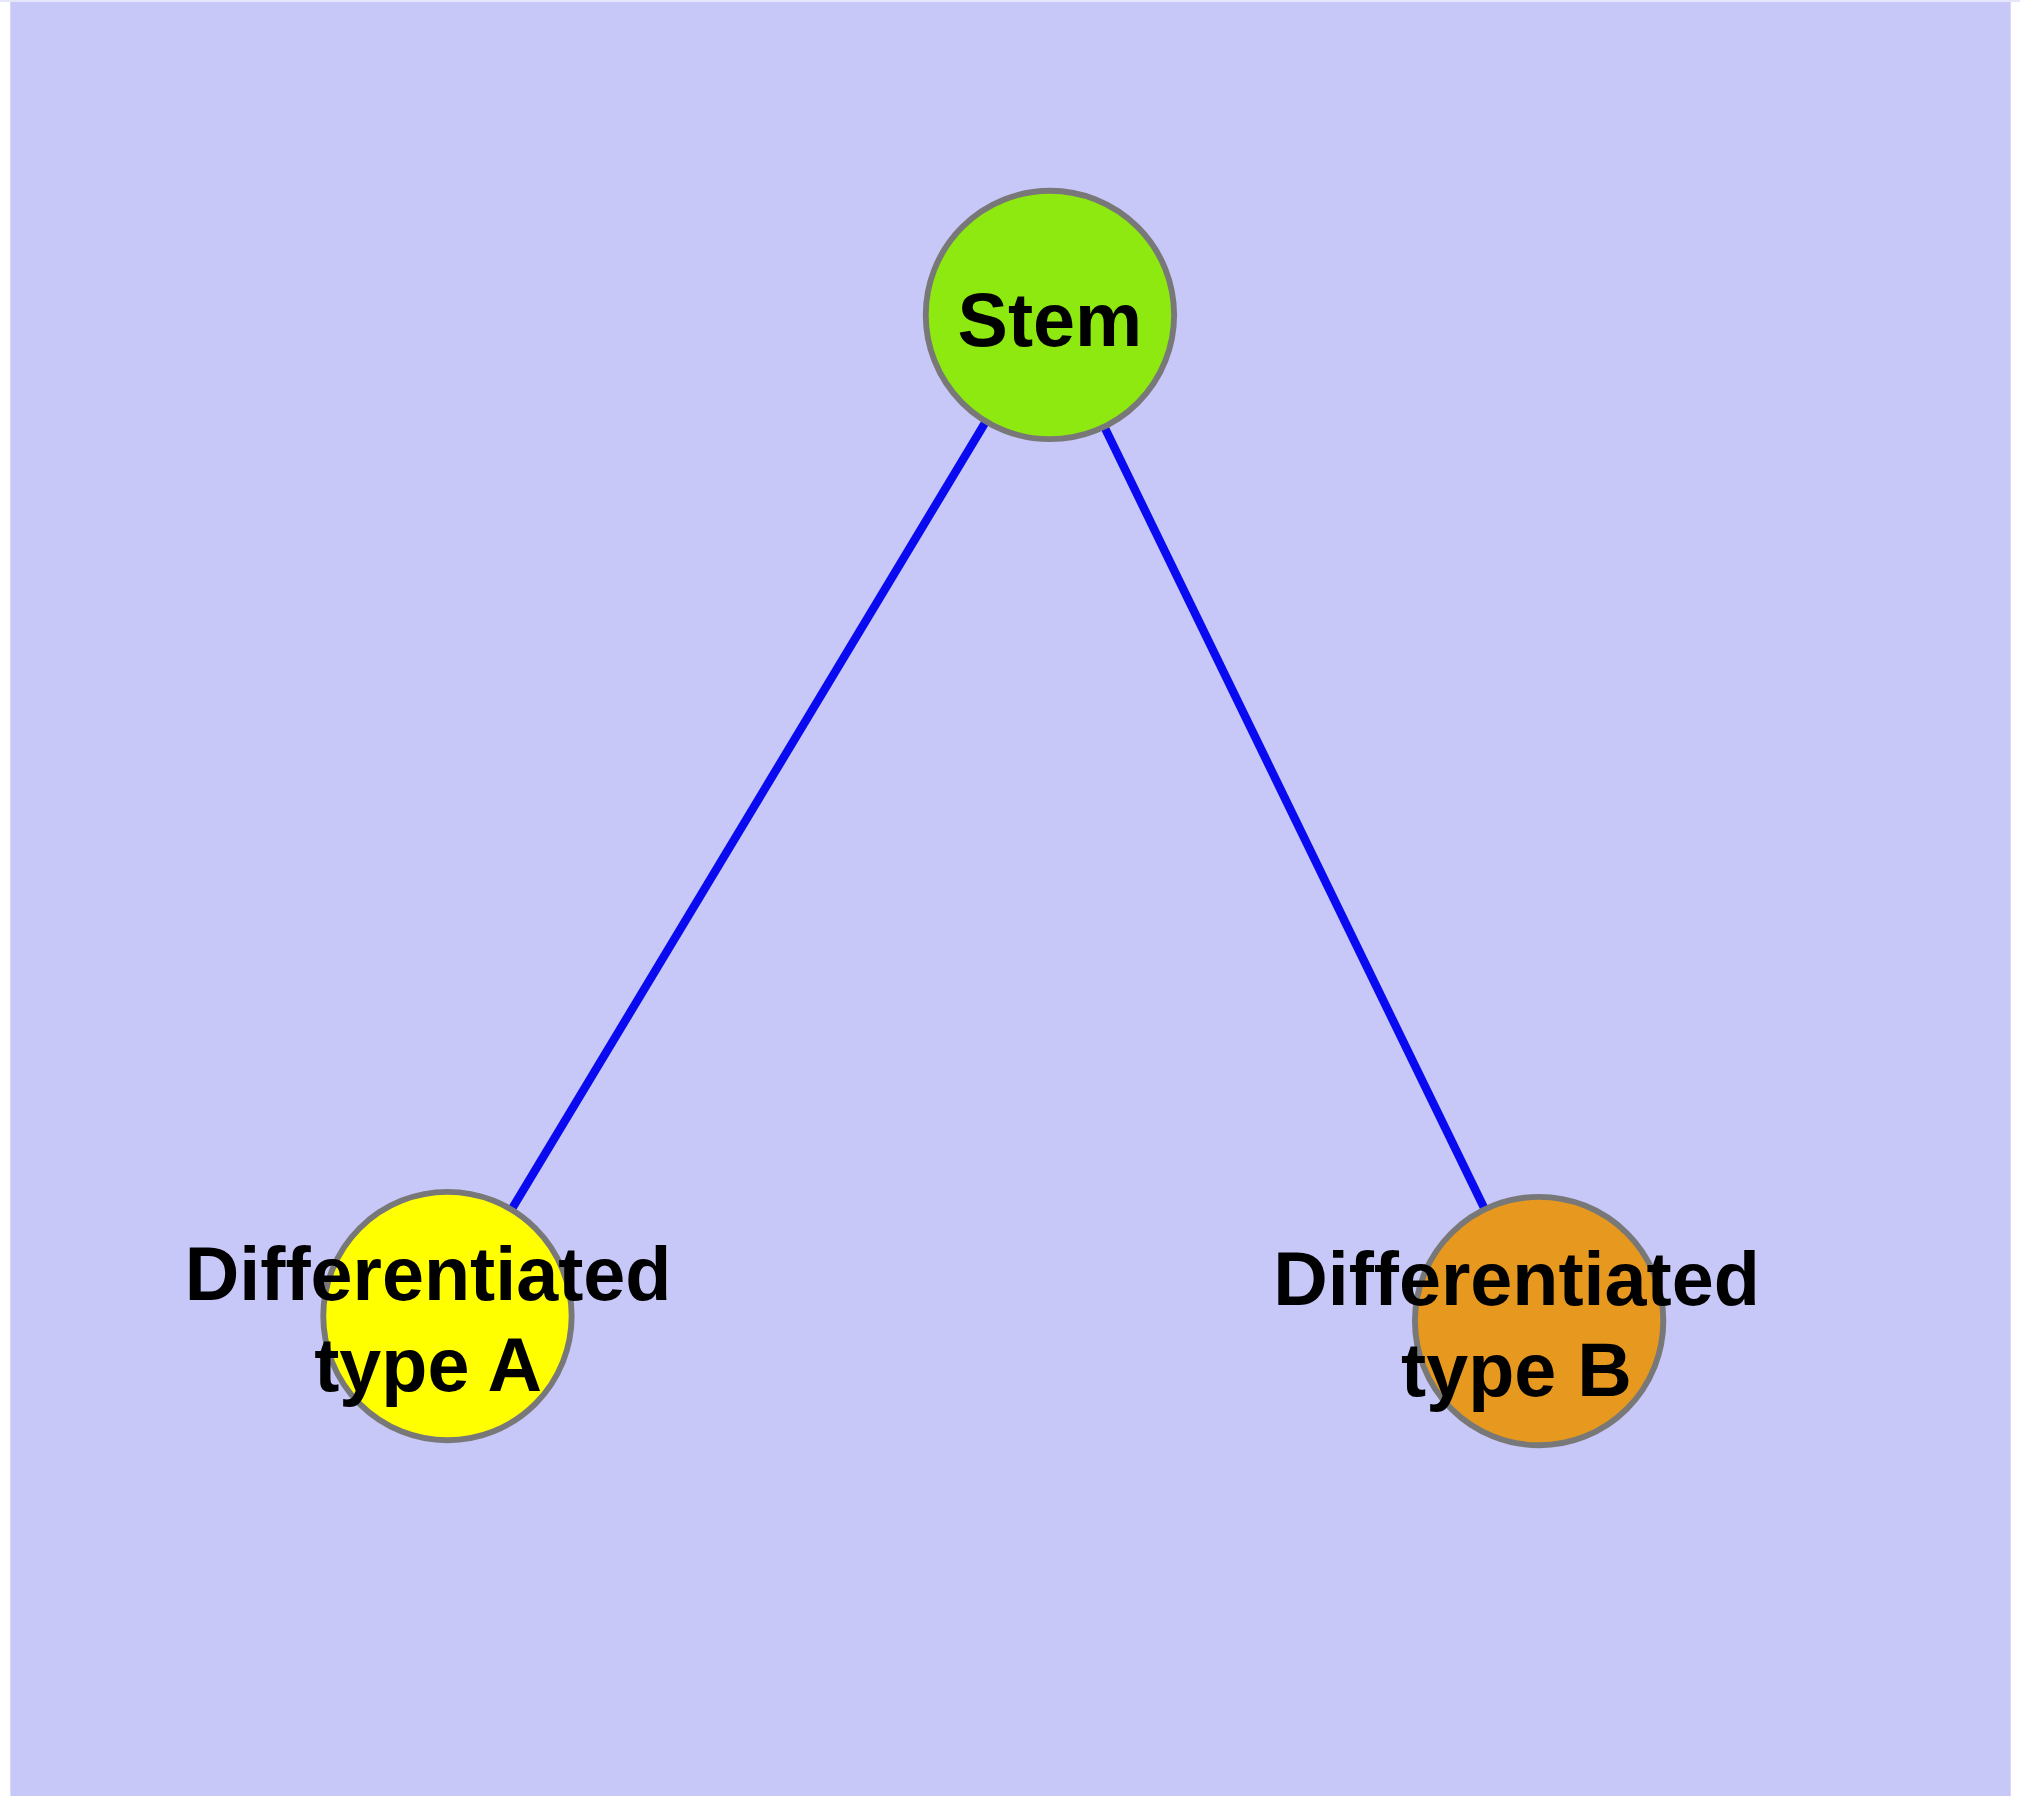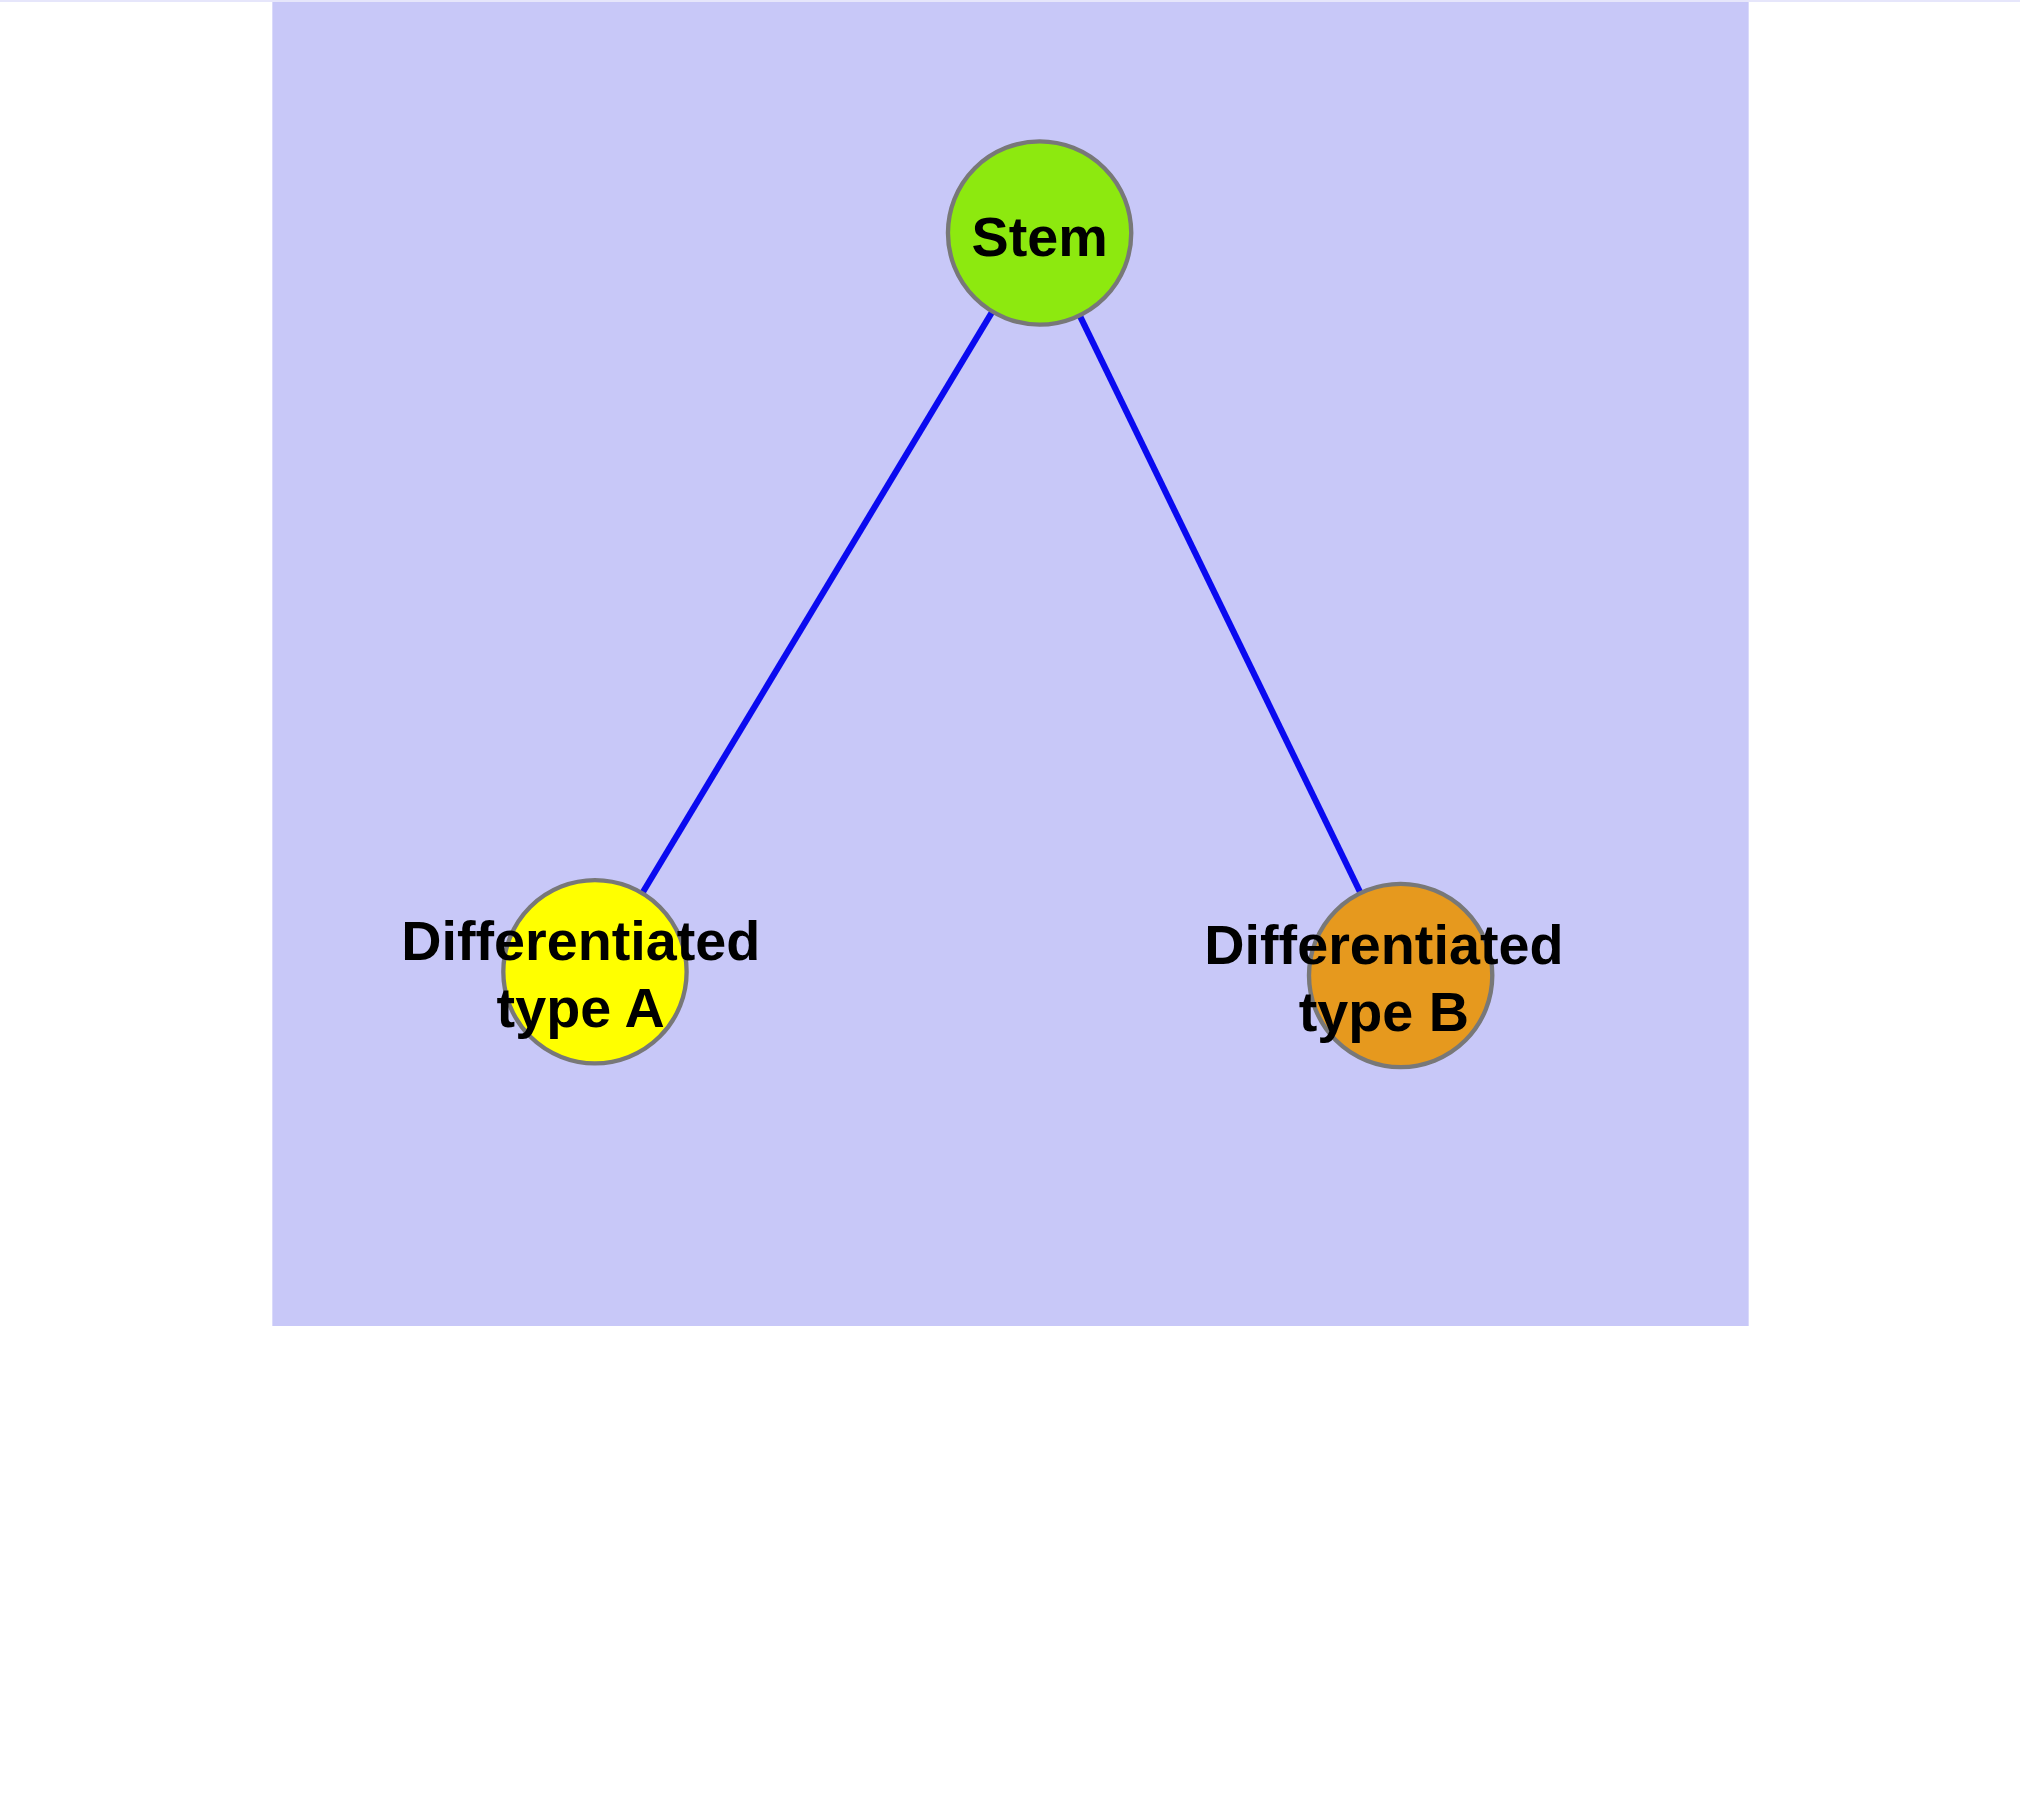--- a/index.html
+++ b/index.html
@@ -2,21 +2,21 @@
 <html style="font-size:13.6px"><head>
 <meta charset="utf-8">
 <style>
   html, body {
     margin: 0;
     padding: 0;
   }
   .canvas {
     position: relative;
     width: 2021px;
-    height: 1326px;
+    height: 1796px;
     overflow: hidden;
     box-sizing: border-box;
     border-top: 2.5px solid #e6e6fb; 
   }
   .canvas svg {
     display: block;
     width: 100%;
     height: 100%;
   }
   .edge {

